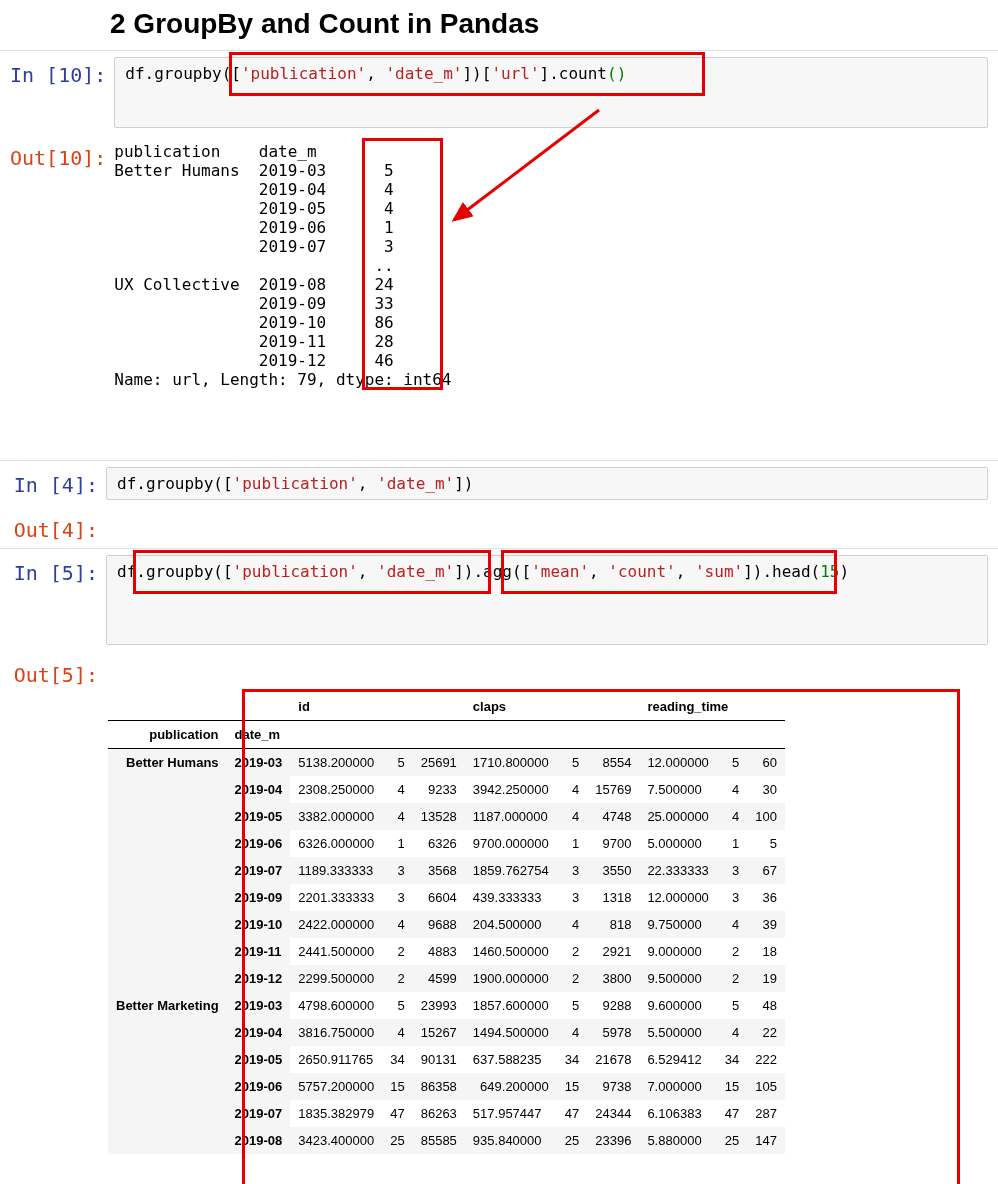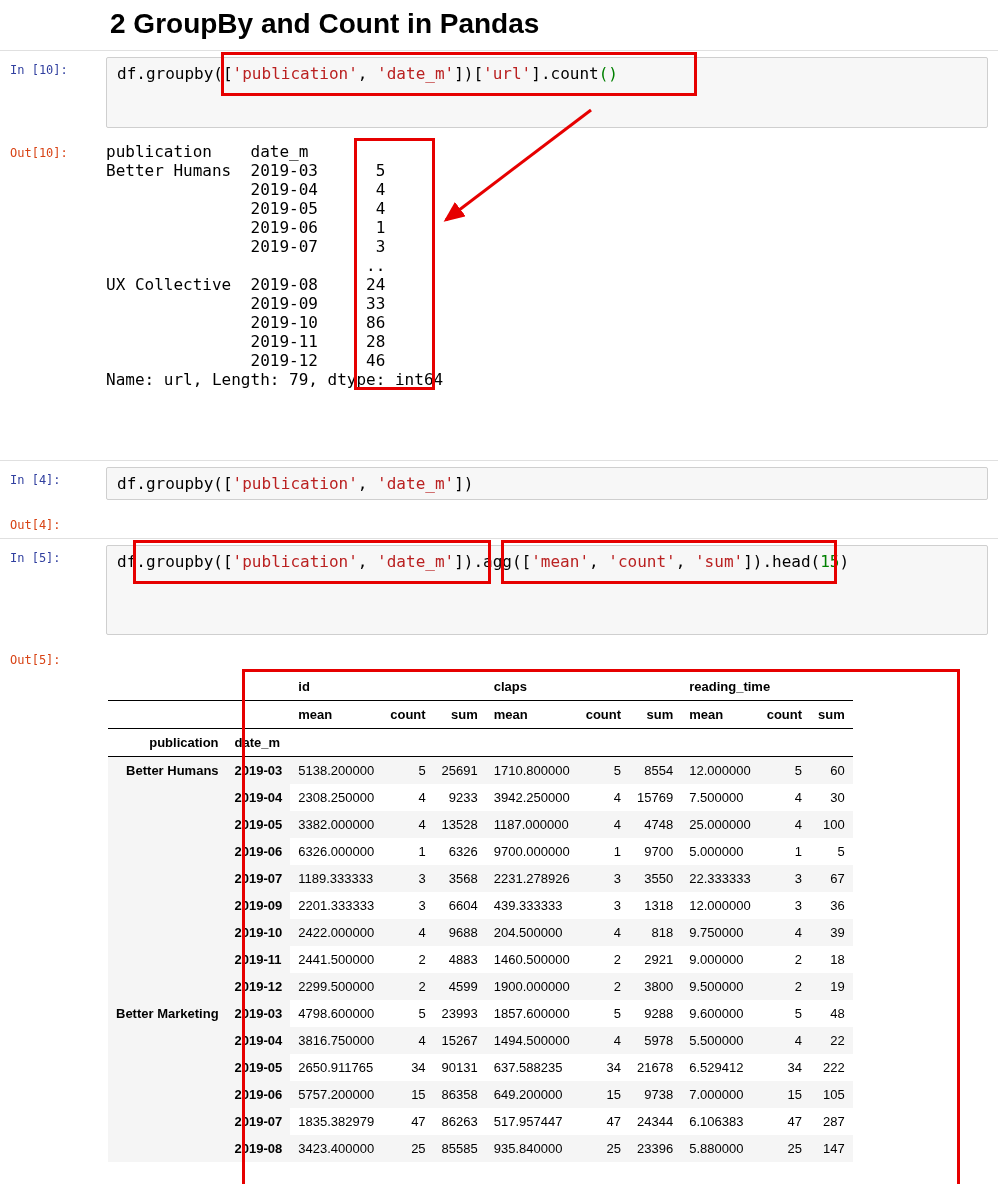--- a/index.html
+++ b/index.html
@@ -19,22 +19,23 @@
     border-top: 1px solid #e0e0e0;
   }
   .cell-row {
     display: flex;
     align-items: flex-start;
     padding: 6px 0 6px 10px;
     position: relative;
   }
   .prompt {
     font-family: "DejaVu Sans Mono", Menlo, Consolas, monospace;
-    font-size: 12px;
+    font-size: 20px;
     min-width: 88px;
+    text-align: right;
     padding-right: 8px;
     padding-top: 6px;
     user-select: none;
   }
   .prompt.in { color: #303F9F; }
   .prompt.out { color: #D84315; }
   .input-area {
     background: #f7f7f7;
     border: 1px solid #cfcfcf;
     border-radius: 2px;
@@ -180,33 +181,20 @@
   <table class="result-table">
     <thead>
       <tr>
         <th></th>
           <th></th>
         <th class="group-head" colspan="3">id</th>
         <th class="group-head" colspan="3">claps</th>
         <th class="group-head" colspan="3">reading_time</th>
       </tr>
       <tr>
-        <th></th>
-          <th></th>
-        <th class="group-head">mean</th>
-        <th class="num-head">count</th>
-        <th class="num-head">sum</th>
-        <th class="group-head">mean</th>
-        <th class="num-head">count</th>
-        <th class="num-head">sum</th>
-        <th class="group-head">mean</th>
-        <th class="num-head">count</th>
-        <th class="num-head">sum</th>
-      </tr>
-      <tr>
         <th class="num-head">publication</th>
         <th class="group-head">date_m</th>
         <th></th>
           <th></th>
           <th></th>
           <th></th>
           <th></th>
           <th></th>
           <th></th>
           <th></th>
@@ -265,21 +253,21 @@
           <td class="num" style="text-align: left;">5.000000</td>
           <td class="num">1</td>
           <td class="num">5</td>
         </tr>
         <tr>
           <th class="rowhead first-col"></th>
           <th class="rowhead" style="text-align: left;">2019-07</th>
           <td class="num" style="text-align: left;">1189.333333</td>
           <td class="num">3</td>
           <td class="num">3568</td>
-          <td class="num" style="text-align: left;">2231.278926</td>
+          <td class="num" style="text-align: left;">1859.762754</td>
           <td class="num">3</td>
           <td class="num">3550</td>
           <td class="num" style="text-align: left;">22.333333</td>
           <td class="num">3</td>
           <td class="num">67</td>
         </tr>
         <tr>
           <th class="rowhead first-col"></th>
           <th class="rowhead" style="text-align: left;">2019-09</th>
           <td class="num" style="text-align: left;">2201.333333</td>
@@ -369,21 +357,21 @@
           <td class="num" style="text-align: left;">6.529412</td>
           <td class="num">34</td>
           <td class="num">222</td>
         </tr>
         <tr>
           <th class="rowhead first-col"></th>
           <th class="rowhead" style="text-align: left;">2019-06</th>
           <td class="num" style="text-align: left;">5757.200000</td>
           <td class="num">15</td>
           <td class="num">86358</td>
-          <td class="num" style="text-align: left;">649.200000</td>
+          <td class="num" style="text-align: right;">649.200000</td>
           <td class="num">15</td>
           <td class="num">9738</td>
           <td class="num" style="text-align: left;">7.000000</td>
           <td class="num">15</td>
           <td class="num">105</td>
         </tr>
         <tr>
           <th class="rowhead first-col"></th>
           <th class="rowhead" style="text-align: left;">2019-07</th>
           <td class="num" style="text-align: left;">1835.382979</td>

